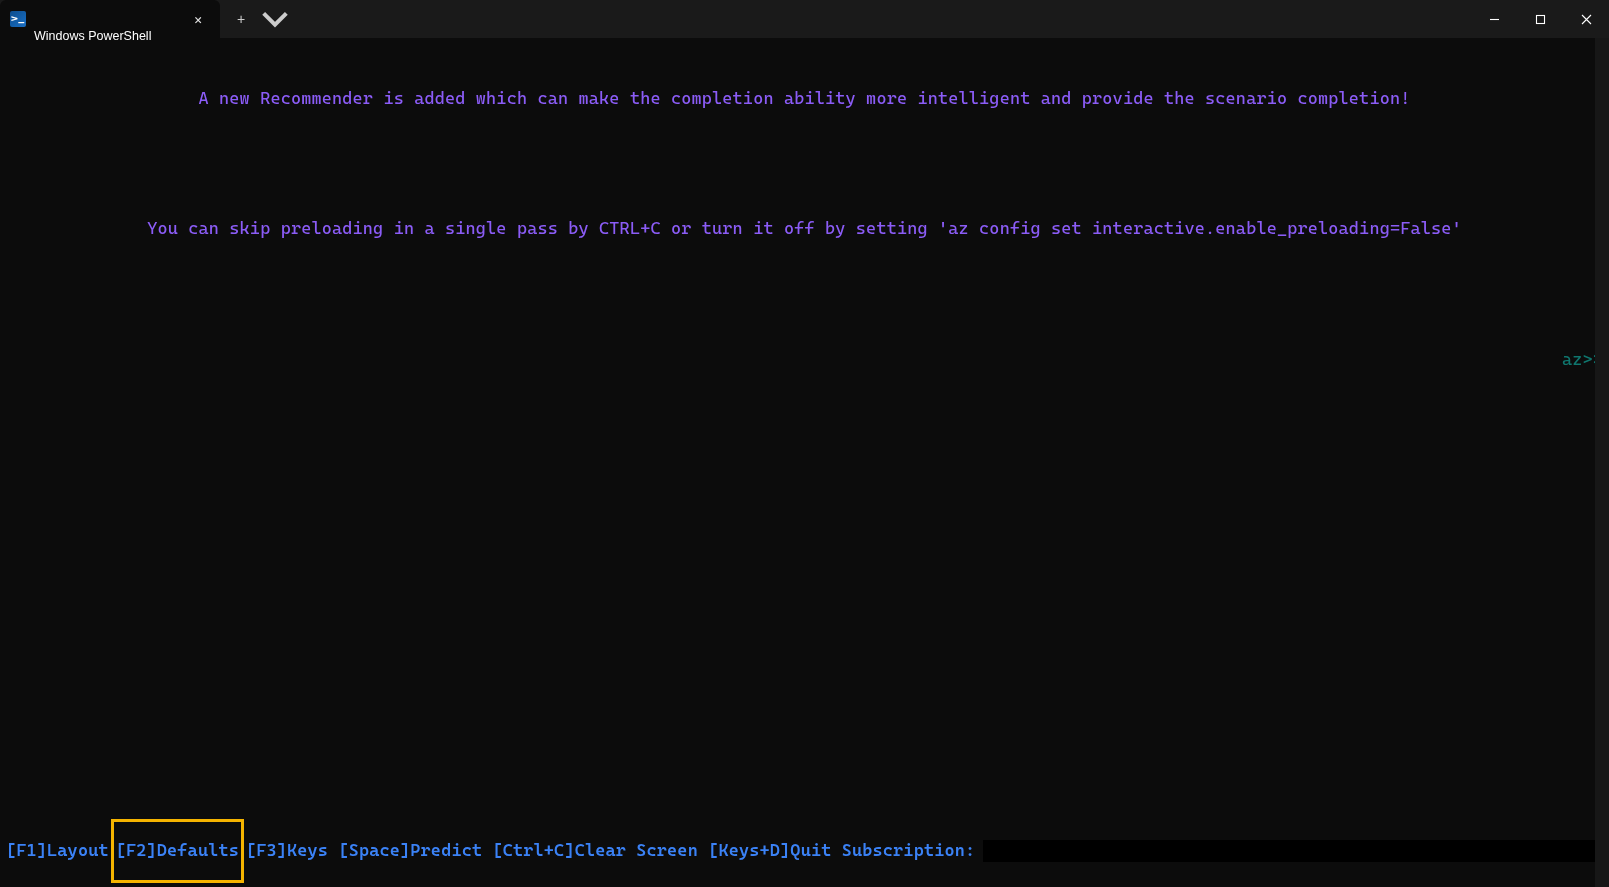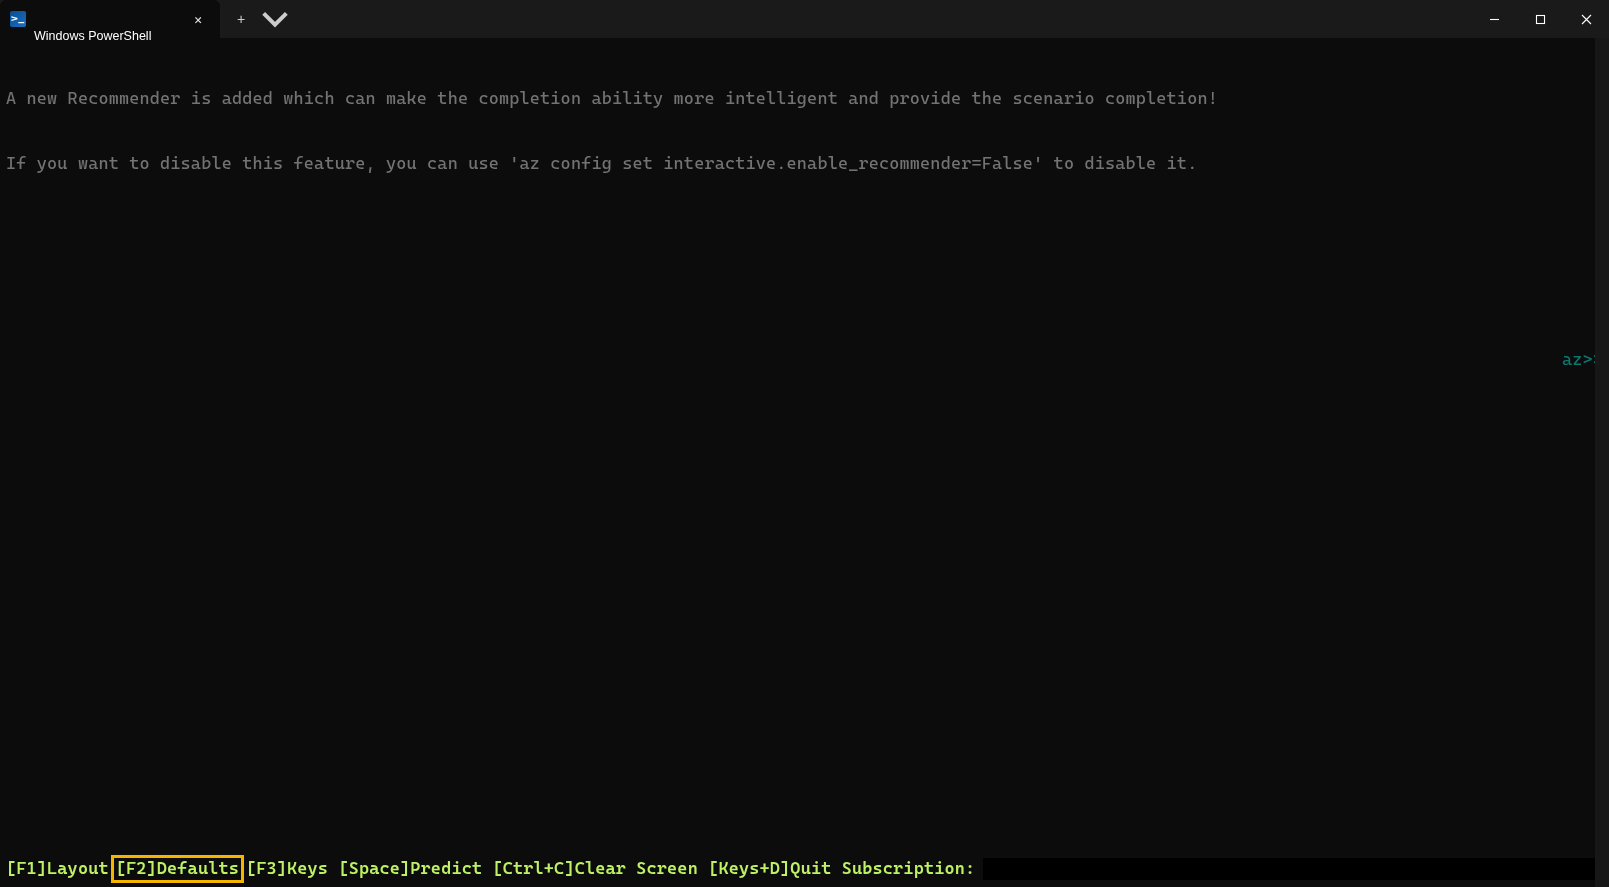--- a/index.html
+++ b/index.html
@@ -55,37 +55,37 @@
   .win-btn svg { width:11px; height:11px; stroke:#ffffff; fill:none; stroke-width:1.1; }
   .terminal {
     padding: 6px 6px 0 6px;
     line-height: 21.8px;
     letter-spacing: 0.2px;
     white-space: pre;
     position: relative;
     height: calc(100% - 38px);
   }
   .line { white-space: pre; }
-  .blue { color: #737373; }
+  .blue { color: #8b5cf6; text-align: center; }
   .magenta { color: #0f766e; text-align: right; }
   .fkeys {
     position:absolute;
     bottom: 4px;
     left: 6px;
     right: 6px;
-    color:#bef264;
+    color:#3b82f6;
     display:flex;
     align-items:center;
     gap: 0;
     font-weight:600;
   }
   .fkeys .seg { white-space: pre; }
   .fkeys .hl {
     border: 3px solid #f5b400;
-    padding: 0 2px;
+    padding: 18px 2px;
     margin: 0 2px;
   }
   .fkeys .blackbox {
     background:#000; flex:1; height:22px; margin-left:8px;
   }
   .scrollbar {
     position:absolute;
     top:38px; right:0;
     width:14px;
     bottom:0;
@@ -127,22 +127,22 @@
     <div class="win-btn">
         <svg viewBox="0 0 11 11">
           <path d="M1 1 L10 10 M10 1 L1 10"></path>
         </svg>
       </div>
   </div>
 </div>
 
 <div class="terminal">
   <div class="line blue">A new Recommender is added which can make the completion ability more intelligent and provide the scenario completion!</div>
-  <div class="line blue">If you want to disable this feature, you can use 'az config set interactive.enable_recommender=False' to disable it.</div>
   <div class="line">&nbsp;</div>
+  <div class="line blue">You can skip preloading in a single pass by CTRL+C or turn it off by setting 'az config set interactive.enable_preloading=False'</div>
   <div class="line">&nbsp;</div>
   <div class="line magenta">az&gt;&gt;</div>
   <div class="line">&nbsp;</div>
   <div class="line">&nbsp;</div>
   <div class="line">&nbsp;</div>
   <div class="line">&nbsp;</div>
   <div class="line">&nbsp;</div>
   
   
   

